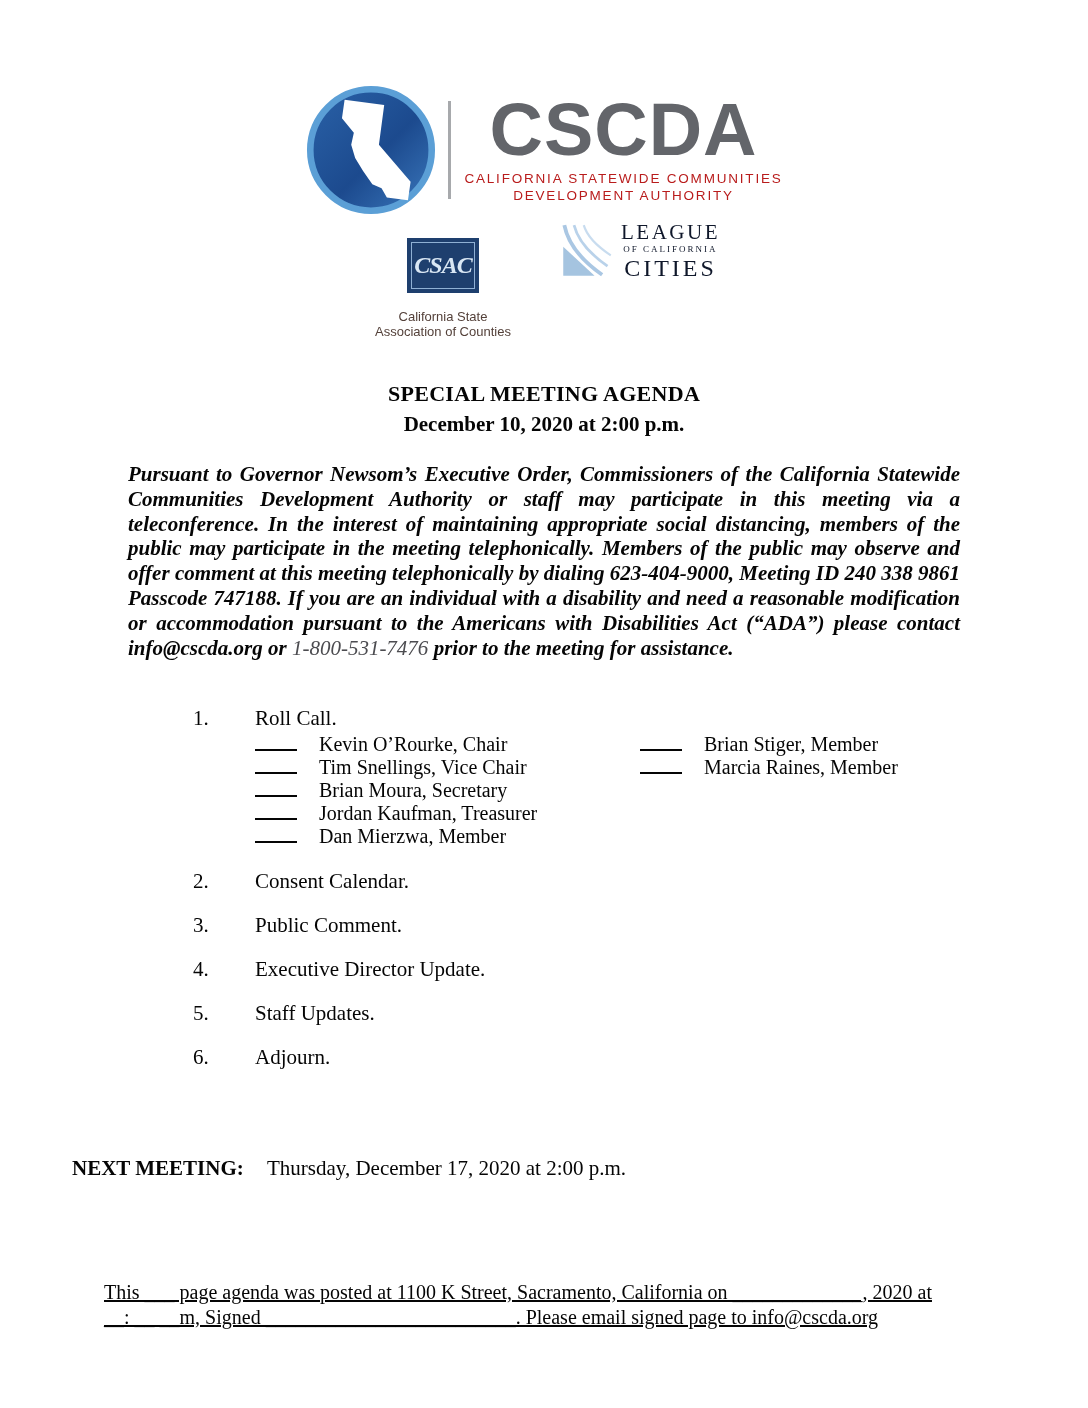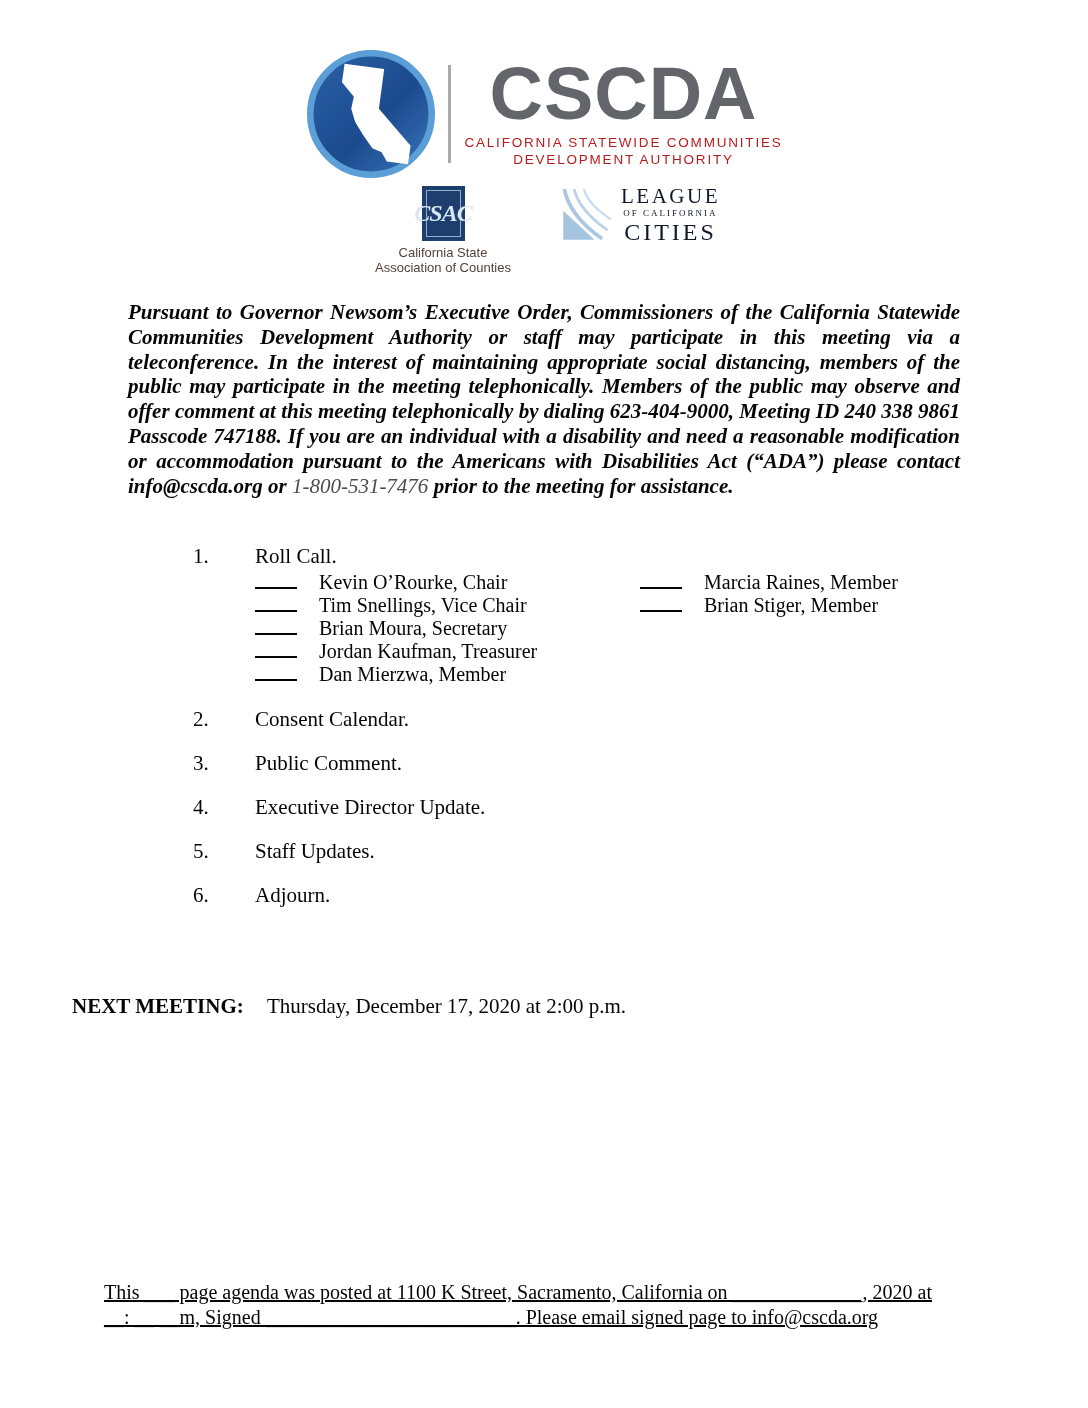--- a/index.html
+++ b/index.html
@@ -7,33 +7,33 @@
     position:relative;
     width:1088px; height:1408px;
     margin:0 auto;
     background:#ffffff;
     font-family:"Liberation Serif", serif;
     color:#050505;
     overflow:hidden;
   }
 
   
-  .logo-row { display:flex; justify-content:center; padding-top:48px; }
+  .logo-row { display:flex; justify-content:center; padding-top:84px; }
   .main-logo { display:flex; align-items:center; }
   .globe { width:132px; height:132px; flex:0 0 auto; }
   .logo-divider { width:3px; height:98px; background:#a7a9ac; margin:0 13px 0 11px; }
   .logo-textblock { text-align:center; font-family:"Liberation Sans", sans-serif; }
   .logo-acronym { font-size:74px; font-weight:bold; color:#63656a; line-height:0.92; letter-spacing:1px; }
   .logo-tagline { font-size:13.5px; color:#b91c1c; letter-spacing:1.8px; line-height:1.25; }
   .logo-tagline.first { margin-top:7px; }
 
   
   .partners-row { display:flex; justify-content:center; align-items:flex-start; margin-top:6px; gap:42px; }
   .csac { text-align:center; width:150px; }
-  .csac-box { width:43px; height:55px; margin:0 auto; background:#1e3f6e; position:relative;
+  .csac-box { width:72px; height:55px; margin:16px auto; background:#1e3f6e; position:relative;
               display:flex; align-items:center; justify-content:center; }
   .csac-box::before { content:""; position:absolute; inset:4px; border:1.5px solid #8fb0d4; }
   .csac-text { position:relative; font-family:"Liberation Serif", serif; font-style:italic; font-weight:bold;
                font-size:24px; color:#d9e7f4; letter-spacing:-1px; }
   .csac-caption { margin-top:4px; font-family:"Liberation Sans", sans-serif; font-size:13px; color:#54413a; }
   .league { display:flex; align-items:center; gap:7px; }
   .league-swoosh { width:54px; height:58px; }
   .league-textblock { font-family:"Liberation Serif", serif; color:#0f172a; text-align:center; }
   .league-l1 { font-size:21px; letter-spacing:2.5px; line-height:1; }
   .league-l2 { font-size:9px; letter-spacing:2px; margin:2px 0; line-height:1; }
@@ -111,41 +111,45 @@
         <path d="M44,2 Q52,30 94,58" stroke="#c8dcef" stroke-width="4" fill="none"></path>
       </svg>
       <div class="league-textblock">
         <div class="league-l1">LEAGUE</div>
         <div class="league-l2">OF CALIFORNIA</div>
         <div class="league-l3">CITIES</div>
       </div>
     </div>
   </div>
 
+  <div class="title-block">
+    <div class="doc-title">SPECIAL MEETING AGENDA</div>
+    <div class="doc-subtitle">December 10, 2020 at 2:00 p.m.</div>
+  </div>
 
   <p class="notice"><span>Pursuant to Governor Newsom’s Executive Order, Commissioners of the California Statewide Communities Development Authority or staff may participate in this meeting via a teleconference.  In the interest of maintaining appropriate social distancing, members of the public may participate in the meeting telephonically. Members of the public may observe and offer comment at this meeting telephonically by dialing 623-404-9000, Meeting ID 240 338 9861 Passcode 747188.  If you are an individual with a disability and need a reasonable modification or accommodation pursuant to the Americans with Disabilities Act (“ADA”) please contact info@cscda.org or </span><span class="phone-link">1-800-531-7476</span><span> prior to the meeting for assistance.</span></p>
 
   <div class="agenda">
 
     <div class="agenda-item first">
       <span class="agenda-num">1.</span>
       <span class="agenda-label">Roll Call.</span>
     </div>
 
     <div class="roll-call">
       <div class="rc-col rc-left">
         <div class="rc-row"><span class="rc-blank"></span><span>Kevin O’Rourke, Chair</span></div>
         <div class="rc-row"><span class="rc-blank"></span><span>Tim Snellings, Vice Chair</span></div>
         <div class="rc-row"><span class="rc-blank"></span><span>Brian Moura, Secretary</span></div>
         <div class="rc-row"><span class="rc-blank"></span><span>Jordan Kaufman, Treasurer</span></div>
         <div class="rc-row"><span class="rc-blank"></span><span>Dan Mierzwa, Member</span></div>
       </div>
       <div class="rc-col rc-right">
+        <div class="rc-row"><span class="rc-blank"></span><span>Brian Stiger, Member</span></div>
         <div class="rc-row"><span class="rc-blank"></span><span>Marcia Raines, Member</span></div>
-        <div class="rc-row"><span class="rc-blank"></span><span>Brian Stiger, Member</span></div>
       </div>
     </div>
 
     <div class="agenda-item">
       <span class="agenda-num">2.</span>
       <span class="agenda-label">Consent Calendar.</span>
     </div>
     <div class="agenda-item">
       <span class="agenda-num">3.</span>
       <span class="agenda-label">Public Comment.</span>

